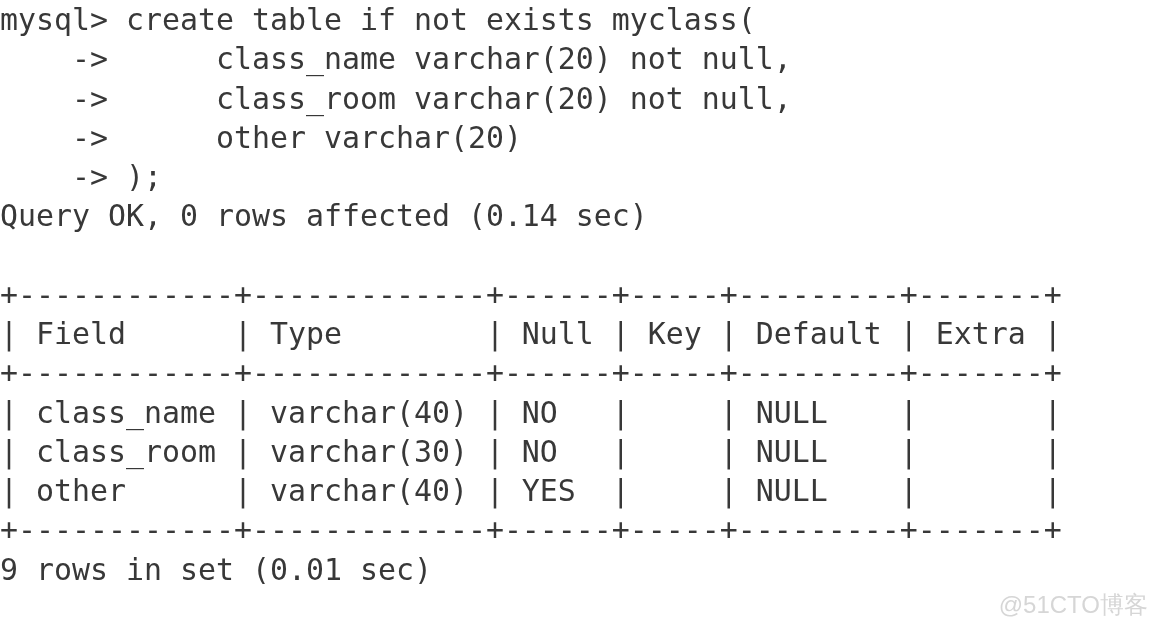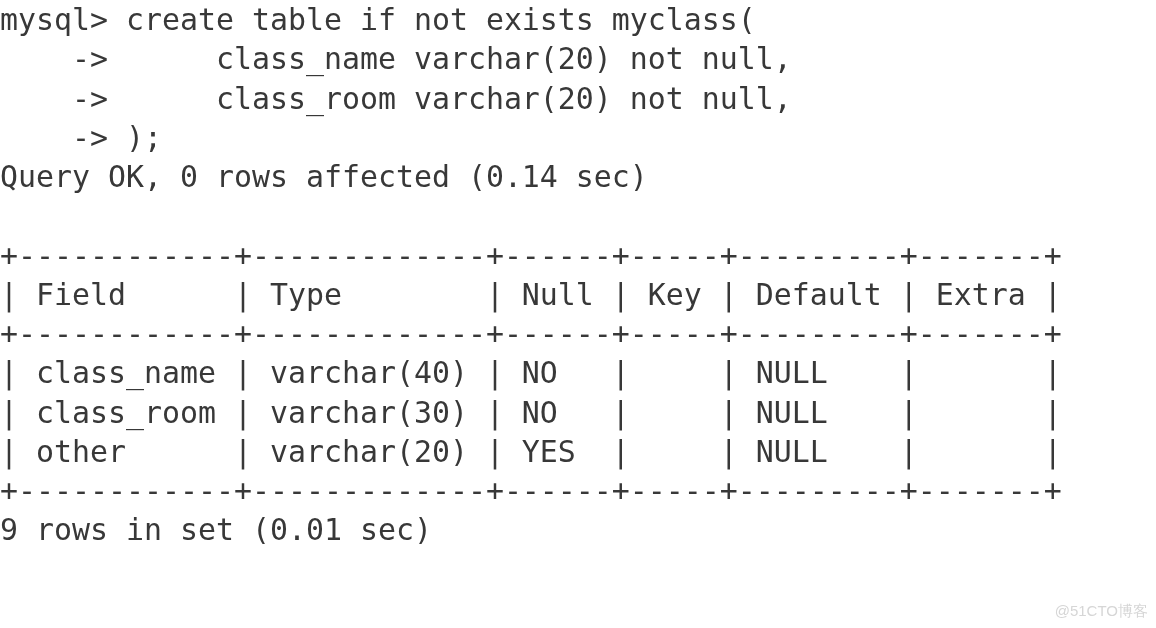--- a/index.html
+++ b/index.html
@@ -23,38 +23,39 @@
     white-space: pre;
     height: 39.25px;
     line-height: 39.25px;
     letter-spacing: 0;
   }
   .watermark {
     position: absolute;
     right: 8px;
     bottom: 7px;
     font-family: "Liberation Sans", "DejaVu Sans", sans-serif;
-    font-size: 15px;
+    font-size: 24px;
     color: #d6d6d6;
     user-select: none;
   }
 </style>
 </head>
 <body>
 
 <div class="terminal">
   <div class="term-line">mysql&gt; create table if not exists myclass(</div>
   <div class="term-line">    -&gt;      class_name varchar(20) not null,</div>
   <div class="term-line">    -&gt;      class_room varchar(20) not null,</div>
+  <div class="term-line">    -&gt;      other varchar(20)</div>
   <div class="term-line">    -&gt; );</div>
   <div class="term-line">Query OK, 0 rows affected (0.14 sec)</div>
   <div class="term-line"></div>
   <div class="term-line">+------------+-------------+------+-----+---------+-------+</div>
   <div class="term-line">| Field      | Type        | Null | Key | Default | Extra |</div>
   <div class="term-line">+------------+-------------+------+-----+---------+-------+</div>
   <div class="term-line">| class_name | varchar(40) | NO   |     | NULL    |       |</div>
   <div class="term-line">| class_room | varchar(30) | NO   |     | NULL    |       |</div>
-  <div class="term-line">| other      | varchar(20) | YES  |     | NULL    |       |</div>
+  <div class="term-line">| other      | varchar(40) | YES  |     | NULL    |       |</div>
   <div class="term-line">+------------+-------------+------+-----+---------+-------+</div>
   <div class="term-line">9 rows in set (0.01 sec)</div>
 
   <div class="watermark">@51CTO博客</div>
 </div>
 
 </body></html>

